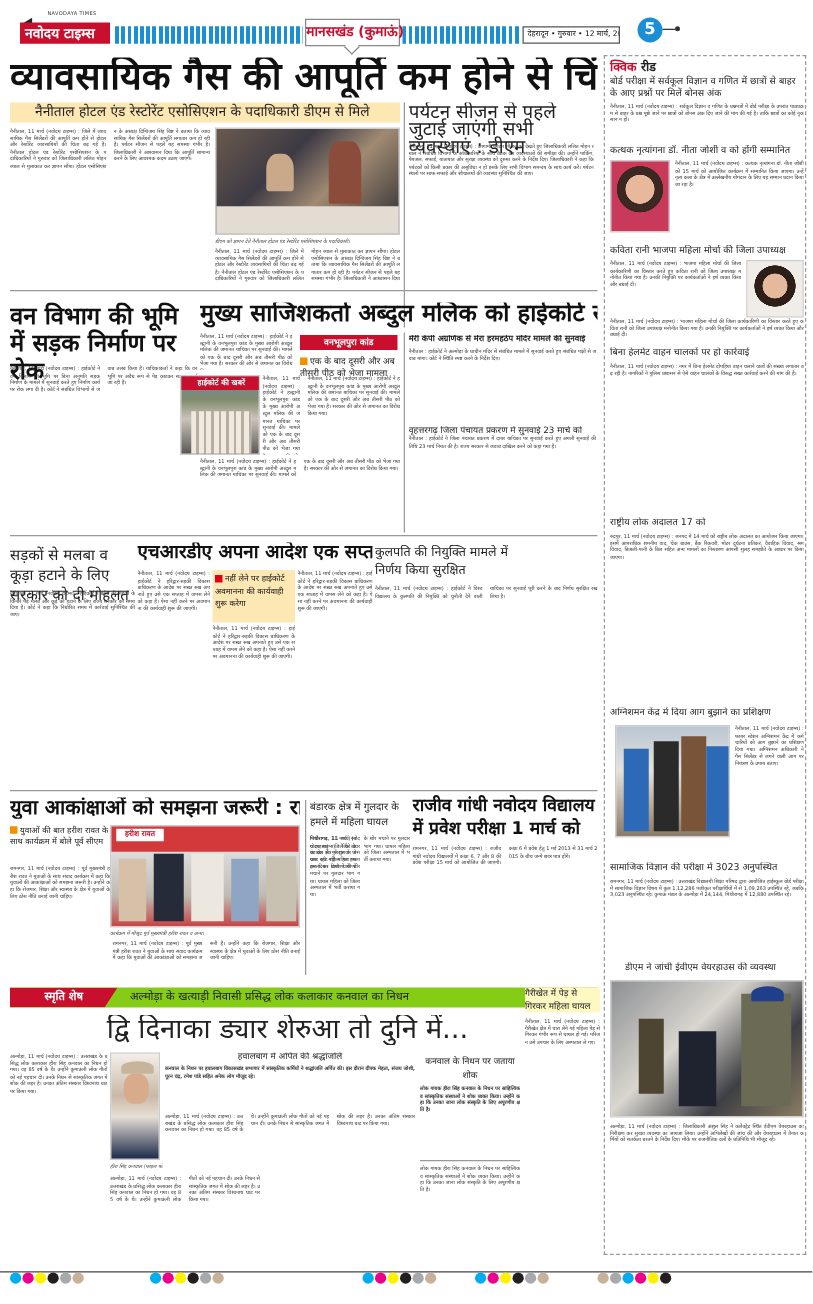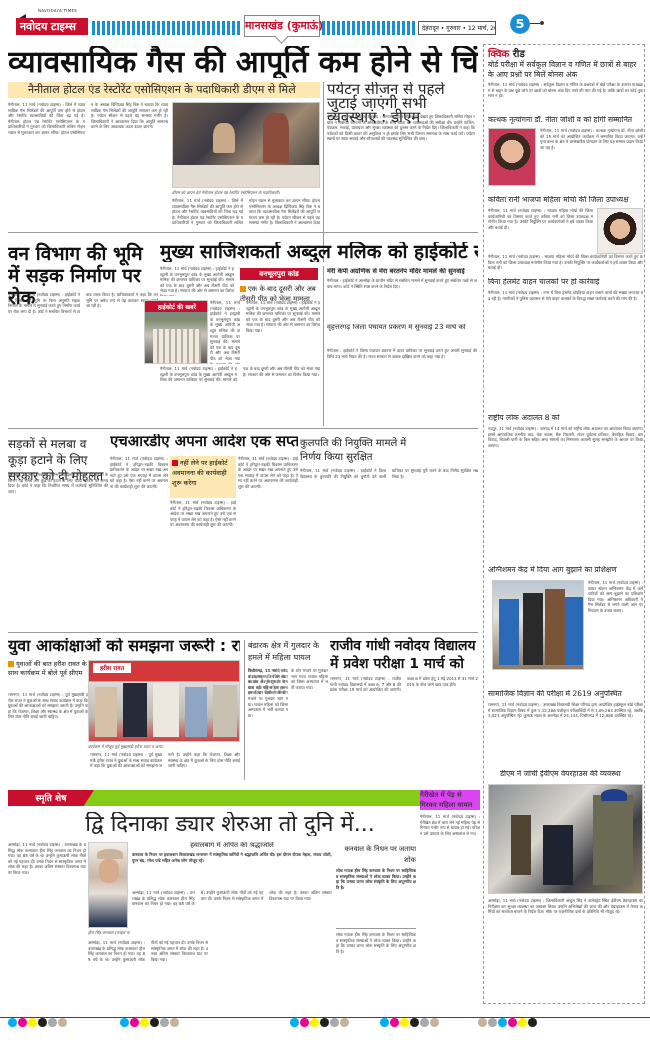--- a/index.html
+++ b/index.html
@@ -80,33 +80,33 @@
 <div class="abs body-text" style="left:540px;top:128px;width:103px;height:66px">नैनीताल, 11 मार्च (नवोदय टाइम्स) : कत्थक नृत्यांगना डॉ. नीता जोशी को 15 मार्च को आयोजित कार्यक्रम में सम्मानित किया जाएगा। उन्हें नृत्य कला के क्षेत्र में उल्लेखनीय योगदान के लिए यह सम्मान प्रदान किया जा रहा है।</div>
 
 <div class="abs sub" style="left:488px;top:196px;width:155px;font-size:7.5px">कविता रानी भाजपा महिला मोर्चा की जिला उपाध्यक्ष</div>
 <div class="photo" style="left:597px;top:208px;width:46px;height:46px;background:radial-gradient(circle at 50% 45%,#e4b99c 0 30%,#2d1f18 31% 50%,#f0ece8 51% 100%)"></div>
 <div class="abs body-text" style="left:488px;top:208px;width:105px;height:46px">नैनीताल, 11 मार्च (नवोदय टाइम्स) : भाजपा महिला मोर्चा की जिला कार्यकारिणी का विस्तार करते हुए कविता रानी को जिला उपाध्यक्ष मनोनीत किया गया है। उनकी नियुक्ति पर कार्यकर्ताओं ने हर्ष व्यक्त किया और बधाई दी।</div>
 <div class="abs body-text" style="left:488px;top:254px;width:155px;height:22px">नैनीताल, 11 मार्च (नवोदय टाइम्स) : भाजपा महिला मोर्चा की जिला कार्यकारिणी का विस्तार करते हुए कविता रानी को जिला उपाध्यक्ष मनोनीत किया गया है। उनकी नियुक्ति पर कार्यकर्ताओं ने हर्ष व्यक्त किया और बधाई दी।</div>
 
 <div class="abs sub" style="left:488px;top:278px;width:155px;font-size:7.5px">बिना हेलमेट वाहन चालकों पर हो कार्रवाई</div>
 <div class="abs body-text" style="left:488px;top:290px;width:155px;height:48px">नैनीताल, 11 मार्च (नवोदय टाइम्स) : नगर में बिना हेलमेट दोपहिया वाहन चलाने वालों की संख्या लगातार बढ़ रही है। नागरिकों ने पुलिस प्रशासन से ऐसे वाहन चालकों के विरुद्ध सख्त कार्रवाई करने की मांग की है।</div>
 
-<div class="abs sub" style="left:488px;top:414px;width:155px;font-size:7.5px">राष्ट्रीय लोक अदालत 8 को</div>
+<div class="abs sub" style="left:488px;top:414px;width:155px;font-size:7.5px">राष्ट्रीय लोक अदालत 17 को</div>
 <div class="abs body-text" style="left:488px;top:426px;width:155px;height:86px">रुद्रपुर, 11 मार्च (नवोदय टाइम्स) : जनपद में 14 मार्च को राष्ट्रीय लोक अदालत का आयोजन किया जाएगा। इसमें आपराधिक शमनीय वाद, चेक बाउंस, बैंक रिकवरी, मोटर दुर्घटना प्रतिकर, वैवाहिक विवाद, श्रम विवाद, बिजली-पानी के बिल सहित अन्य मामलों का निस्तारण आपसी सुलह समझौते के आधार पर किया जाएगा।</div>
 
 <div class="abs sub" style="left:488px;top:566px;width:155px;font-size:7.5px">अग्निशमन केंद्र में दिया आग बुझाने का प्रशिक्षण</div>
 <div class="photo" style="left:492px;top:580px;width:92px;height:90px;background:linear-gradient(180deg,#b9c6d2 0%,#e5e2dc 40%,#8a7a68 100%)">
   <div style="position:absolute;left:6px;top:18px;width:20px;height:66px;background:#2c6ab8"></div>
   <div style="position:absolute;left:30px;top:12px;width:20px;height:72px;background:#2a2a2a"></div>
   <div style="position:absolute;left:52px;top:8px;width:20px;height:76px;background:#7a5438"></div>
   <div style="position:absolute;left:72px;top:16px;width:18px;height:68px;background:#2c6ab8"></div>
 </div>
 <div class="abs body-text" style="left:588px;top:580px;width:55px;height:90px">नैनीताल, 11 मार्च (नवोदय टाइम्स) : फायर स्टेशन अग्निशमन केंद्र में कर्मचारियों को आग बुझाने का प्रशिक्षण दिया गया। अग्निशमन अधिकारी ने गैस सिलेंडर से लगने वाली आग पर नियंत्रण के उपाय बताए।</div>
 
-<div class="abs sub" style="left:488px;top:690px;width:155px;font-size:7.5px">सामाजिक विज्ञान की परीक्षा में 2619 अनुपस्थित</div>
+<div class="abs sub" style="left:488px;top:690px;width:155px;font-size:7.5px">सामाजिक विज्ञान की परीक्षा में 3023 अनुपस्थित</div>
 <div class="abs body-text" style="left:488px;top:702px;width:155px;height:64px">रामनगर, 11 मार्च (नवोदय टाइम्स) : उत्तराखंड विद्यालयी शिक्षा परिषद द्वारा आयोजित हाईस्कूल बोर्ड परीक्षा में सामाजिक विज्ञान विषय में कुल 1,12,286 पंजीकृत परीक्षार्थियों में से 1,09,263 उपस्थित रहे, जबकि 3,023 अनुपस्थित रहे। कुमाऊं मंडल के अल्मोड़ा में 24,144, पिथौरागढ़ में 12,880 उपस्थित रहे।</div>
 
 <div class="abs sub" style="left:500px;top:770px;width:155px;font-size:7.5px">डीएम ने जांची ईवीएम वेयरहाउस की व्यवस्था</div>
 <div class="photo" style="left:488px;top:784px;width:155px;height:110px;background:linear-gradient(135deg,#8c8f93 0%,#d9d6cf 40%,#3e3f44 70%,#8b7d63 100%)">
   <div style="position:absolute;left:22px;top:30px;width:20px;height:60px;background:#4d4432"></div>
   <div style="position:absolute;left:54px;top:40px;width:30px;height:60px;background:#1f2330"></div>
   <div style="position:absolute;left:104px;top:10px;width:40px;height:90px;background:#6b6a55"></div>
   <div style="position:absolute;left:112px;top:4px;width:26px;height:12px;background:#1f3f8a;border-radius:50% 50% 10% 10%"></div>
 </div>
 <div class="abs body-text" style="left:488px;top:898px;width:155px;height:102px">अल्मोड़ा, 11 मार्च (नवोदय टाइम्स) : जिलाधिकारी अंशुल सिंह ने कलेक्ट्रेट स्थित ईवीएम वेयरहाउस का निरीक्षण कर सुरक्षा व्यवस्था का जायजा लिया। उन्होंने अभिलेखों की जांच की और वेयरहाउस में तैनात कर्मियों को सतर्कता बरतने के निर्देश दिए। मौके पर राजनीतिक दलों के प्रतिनिधि भी मौजूद रहे।</div>
@@ -124,23 +124,23 @@
 </div>
 <div class="photo" style="left:144px;top:300px;width:64px;height:64px;background:linear-gradient(180deg,#6f8aa6 0%,#7f8a6c 30%,#cbc4bb 55%,#5a5753 100%)">
   <div class="red-label" style="position:absolute;left:0;top:0;width:64px;height:11px;font-size:6px;line-height:11px">हाईकोर्ट की खबरें</div>
   <div style="position:absolute;left:8px;top:28px;width:48px;height:34px;background:repeating-linear-gradient(90deg,#efe9e0 0 4px,#b7aea2 4px 6px)"></div>
 </div>
 <div class="abs body-text" style="left:210px;top:300px;width:30px;height:64px">नैनीताल, 11 मार्च (नवोदय टाइम्स) : हाईकोर्ट ने हल्द्वानी के वनभूलपुरा कांड के मुख्य आरोपी अब्दुल मलिक की जमानत याचिका पर सुनवाई की। मामले को एक के बाद दूसरी और अब तीसरी पीठ को भेजा गया है। सरकार की ओर से जमानत का विरोध किया गया।</div>
 <div class="abs body-text cols2" style="left:160px;top:366px;width:160px;height:58px">नैनीताल, 11 मार्च (नवोदय टाइम्स) : हाईकोर्ट ने हल्द्वानी के वनभूलपुरा कांड के मुख्य आरोपी अब्दुल मलिक की जमानत याचिका पर सुनवाई की। मामले को एक के बाद दूसरी और अब तीसरी पीठ को भेजा गया है। सरकार की ओर से जमानत का विरोध किया गया।</div>
 <div class="abs body-text" style="left:246px;top:300px;width:74px;height:64px">नैनीताल, 11 मार्च (नवोदय टाइम्स) : हाईकोर्ट ने हल्द्वानी के वनभूलपुरा कांड के मुख्य आरोपी अब्दुल मलिक की जमानत याचिका पर सुनवाई की। मामले को एक के बाद दूसरी और अब तीसरी पीठ को भेजा गया है। सरकार की ओर से जमानत का विरोध किया गया।</div>
 
 <div class="vrule" style="left:323px;top:266px;height:160px"></div>
-<div class="abs sub" style="left:327px;top:268px;width:150px;font-size:6.5px;font-weight:bold">मेरी केपी अग्रणिक से मेरा बरतनेप मंदिर मामले की सुनवाई</div>
+<div class="abs sub" style="left:327px;top:268px;width:150px;font-size:6.5px;font-weight:bold">मेरी केपी अग्रणिक से मेरा हरमहठेप मंदिर मामले की सुनवाई</div>
 <div class="abs body-text" style="left:327px;top:278px;width:150px;height:56px">नैनीताल : हाईकोर्ट ने अल्मोड़ा के प्राचीन मंदिर से संबंधित मामले में सुनवाई करते हुए संबंधित पक्षों से जवाब मांगा। कोर्ट ने स्थिति स्पष्ट करने के निर्देश दिए।</div>
-<div class="abs sub" style="left:327px;top:324px;width:150px;font-size:7px">वृहत्तरगढ़ जिला पंचायत प्रकरण में सुनवाई 23 मार्च को</div>
+<div class="abs sub" style="left:327px;top:341px;width:150px;font-size:7px">वृहत्तरगढ़ जिला पंचायत प्रकरण में सुनवाई 23 मार्च को</div>
 <div class="abs body-text" style="left:327px;top:348px;width:150px;height:76px">नैनीताल : हाईकोर्ट ने जिला पंचायत प्रकरण में दायर याचिका पर सुनवाई करते हुए अगली सुनवाई की तिथि 23 मार्च नियत की है। राज्य सरकार से जवाब दाखिल करने को कहा गया है।</div>
 
 <div class="hrule" style="left:8px;top:428px;width:470px"></div>
 
 <div class="abs sub" style="left:8px;top:436px;width:100px;font-size:12px;white-space:normal;line-height:16px">सड़कों से मलबा व कूड़ा हटाने के लिए सरकार को दी मोहलत</div>
 <div class="abs body-text" style="left:8px;top:472px;width:100px;height:96px">नैनीताल, 11 मार्च (नवोदय टाइम्स) : हाईकोर्ट ने प्रदेश की सड़कों के किनारे पड़े मलबे और कूड़े को हटाने के लिए राज्य सरकार को समय दिया है। कोर्ट ने कहा कि निर्धारित समय में कार्रवाई सुनिश्चित की जाए।</div>
 
 <div class="abs hl" style="left:110px;top:434px;width:188px;font-size:15px">एचआरडीए अपना आदेश एक सप्ताह में वापस ले</div>
 <div class="abs body-text" style="left:110px;top:456px;width:58px;height:112px">नैनीताल, 11 मार्च (नवोदय टाइम्स) : हाईकोर्ट ने हरिद्वार-रुड़की विकास प्राधिकरण के आदेश पर सख्त रुख अपनाते हुए उसे एक सप्ताह में वापस लेने को कहा है। ऐसा नहीं करने पर अवमानना की कार्यवाही शुरू की जाएगी।</div>
 <div class="abs kicker-yellow" style="left:170px;top:456px;width:66px;height:42px;padding:2px;font-size:6.5px;line-height:10px;overflow:hidden">
@@ -173,40 +173,41 @@
 <div class="vrule" style="left:244px;top:640px;height:140px"></div>
 <div class="abs sub" style="left:248px;top:640px;width:80px;font-size:8px;white-space:normal;line-height:12px">बंडारक क्षेत्र में गुलदार के हमले में महिला घायल</div>
 <div class="abs body-text cols2" style="left:248px;top:668px;width:80px;height:112px">पिथौरागढ़, 11 मार्च (नवोदय टाइम्स) : जिले के बंडारक क्षेत्र में गुलदार ने घास काट रही महिला पर हमला कर दिया। ग्रामीणों के शोर मचाने पर गुलदार भाग गया। घायल महिला को जिला अस्पताल में भर्ती कराया गया।</div>
 <div class="abs body-text" style="left:248px;top:668px;width:40px;height:112px">पिथौरागढ़, 11 मार्च (नवोदय टाइम्स) : जिले के बंडारक क्षेत्र में गुलदार ने घास काट रही महिला पर हमला कर दिया। ग्रामीणों के शोर मचाने पर गुलदार भाग गया। घायल महिला को जिला अस्पताल में भर्ती कराया गया।</div>
 
 <div class="abs hl" style="left:330px;top:636px;width:148px;font-size:14px;white-space:normal;line-height:18px">राजीव गांधी नवोदय विद्यालय में प्रवेश परीक्षा 1 मार्च को</div>
 <div class="abs body-text cols2" style="left:330px;top:676px;width:148px;height:104px">रामनगर, 11 मार्च (नवोदय टाइम्स) : राजीव गांधी नवोदय विद्यालयों में कक्षा 6, 7 और 8 की प्रवेश परीक्षा 15 मार्च को आयोजित की जाएगी। कक्षा 6 में प्रवेश हेतु 1 मई 2013 से 31 मार्च 2015 के बीच जन्मे छात्र पात्र होंगे।</div>
 
 <div class="abs" style="left:8px;top:790px;width:470px;height:16px;background:#84cc16">
   <div class="red-label" style="position:absolute;left:0;top:0;width:86px;height:16px;font-size:9px;line-height:16px;clip-path:polygon(0 0,100% 0,88% 100%,0 100%)">स्मृति शेष</div>
-</div>
-
-<div class="abs sub" style="left:420px;top:790px;width:60px;font-size:7px;white-space:normal;line-height:10px;background:#d946ef">गैरीखेत में पेड़ से गिरकर महिला घायल</div>
+  <div style="position:absolute;left:96px;top:0;height:16px;font-size:9px;line-height:16px;white-space:nowrap;overflow:hidden;width:370px;color:#222">अल्मोड़ा के खत्याड़ी निवासी प्रसिद्ध लोक कलाकार कनवाल का निधन</div>
+</div>
+
+<div class="abs sub" style="left:420px;top:790px;width:60px;font-size:7px;white-space:normal;line-height:10px;background:#fef9c3">गैरीखेत में पेड़ से गिरकर महिला घायल</div>
 <div class="abs body-text" style="left:420px;top:814px;width:60px;height:190px">नैनीताल, 11 मार्च (नवोदय टाइम्स) : गैरीखेत क्षेत्र में चारा लेने गई महिला पेड़ से गिरकर गंभीर रूप से घायल हो गई। परिजन उसे उपचार के लिए अस्पताल ले गए।</div>
 
 <div class="abs sub" style="left:40px;top:812px;width:380px;font-size:22px;text-align:center">द्वि दिनाका ड्यार शेरुआ तो दुनि में...</div>
 
 <div class="abs body-text" style="left:8px;top:842px;width:78px;height:162px">अल्मोड़ा, 11 मार्च (नवोदय टाइम्स) : उत्तराखंड के प्रसिद्ध लोक कलाकार हीरा सिंह कनवाल का निधन हो गया। वह 85 वर्ष के थे। उन्होंने कुमाऊंनी लोक गीतों को नई पहचान दी। उनके निधन से सांस्कृतिक जगत में शोक की लहर है। उनका अंतिम संस्कार विश्वनाथ घाट पर किया गया।</div>
 <div class="photo" style="left:88px;top:842px;width:40px;height:86px;background:linear-gradient(180deg,#f3efe9 0%,#c9b8a6 40%,#e7dfd6 60%,#1c2a4a 100%)">
   <div style="position:absolute;left:8px;top:6px;width:26px;height:10px;background:#c8b49a;border-radius:50% 50% 10% 10%"></div>
   <div style="position:absolute;left:10px;top:16px;width:20px;height:24px;background:#d7ab8c;border-radius:40%"></div>
 </div>
 <div class="abs caption" style="left:88px;top:930px;width:42px">हीरा सिंह कनवाल (फाइल फोटो)</div>
 <div class="abs body-text cols2" style="left:88px;top:940px;width:120px;height:64px">अल्मोड़ा, 11 मार्च (नवोदय टाइम्स) : उत्तराखंड के प्रसिद्ध लोक कलाकार हीरा सिंह कनवाल का निधन हो गया। वह 85 वर्ष के थे। उन्होंने कुमाऊंनी लोक गीतों को नई पहचान दी। उनके निधन से सांस्कृतिक जगत में शोक की लहर है। उनका अंतिम संस्कार विश्वनाथ घाट पर किया गया।</div>
 
 <div class="abs sub" style="left:132px;top:842px;width:200px;font-size:7px;text-align:center">हवालबाग में अर्पित की श्रद्धांजलि</div>
 <div class="abs body-text" style="left:132px;top:852px;width:200px;height:34px;font-weight:bold">कनवाल के निधन पर हवालबाग विकासखंड सभागार में सांस्कृतिक कर्मियों ने श्रद्धांजलि अर्पित की। इस दौरान दीपक मेहता, संजय जोशी, पूरन चंद्र, रमेश पांडे सहित अनेक लोग मौजूद रहे।</div>
 <div class="abs body-text cols3" style="left:132px;top:890px;width:200px;height:114px">अल्मोड़ा, 11 मार्च (नवोदय टाइम्स) : उत्तराखंड के प्रसिद्ध लोक कलाकार हीरा सिंह कनवाल का निधन हो गया। वह 85 वर्ष के थे। उन्होंने कुमाऊंनी लोक गीतों को नई पहचान दी। उनके निधन से सांस्कृतिक जगत में शोक की लहर है। उनका अंतिम संस्कार विश्वनाथ घाट पर किया गया।</div>
 
-<div class="abs sub" style="left:336px;top:844px;width:80px;font-size:7px;white-space:normal;line-height:11px;text-align:right">कनवाल के निधन पर जताया शोक</div>
+<div class="abs sub" style="left:336px;top:844px;width:80px;font-size:7px;white-space:normal;line-height:11px;text-align:center">कनवाल के निधन पर जताया शोक</div>
 <div class="abs body-text" style="left:336px;top:868px;width:80px;height:56px;font-weight:bold">लोक गायक हीरा सिंह कनवाल के निधन पर साहित्यिक व सांस्कृतिक संस्थाओं ने शोक व्यक्त किया। उन्होंने कहा कि उनका जाना लोक संस्कृति के लिए अपूरणीय क्षति है।</div>
 <div class="hrule" style="left:336px;top:928px;width:80px"></div>
 <div class="abs body-text" style="left:336px;top:932px;width:80px;height:72px">लोक गायक हीरा सिंह कनवाल के निधन पर साहित्यिक व सांस्कृतिक संस्थाओं ने शोक व्यक्त किया। उन्होंने कहा कि उनका जाना लोक संस्कृति के लिए अपूरणीय क्षति है।</div>
 
 <div class="hrule" style="left:0;top:1017px;width:650px;background:#444"></div>
 <div class="reg" style="left:8px">
   <span class="dot" style="background:#00aeef"></span><span class="dot" style="background:#ec008c"></span><span class="dot" style="background:#fff200"></span><span class="dot" style="background:#231f20"></span><span class="dot" style="background:#a7a9ac"></span><span class="dot" style="background:#c7b299"></span>
 </div>
 <div class="reg" style="left:120px">
   <span class="dot" style="background:#00aeef"></span><span class="dot" style="background:#ec008c"></span><span class="dot" style="background:#fff200"></span><span class="dot" style="background:#231f20"></span><span class="dot" style="background:#a7a9ac"></span><span class="dot" style="background:#c7b299"></span>

